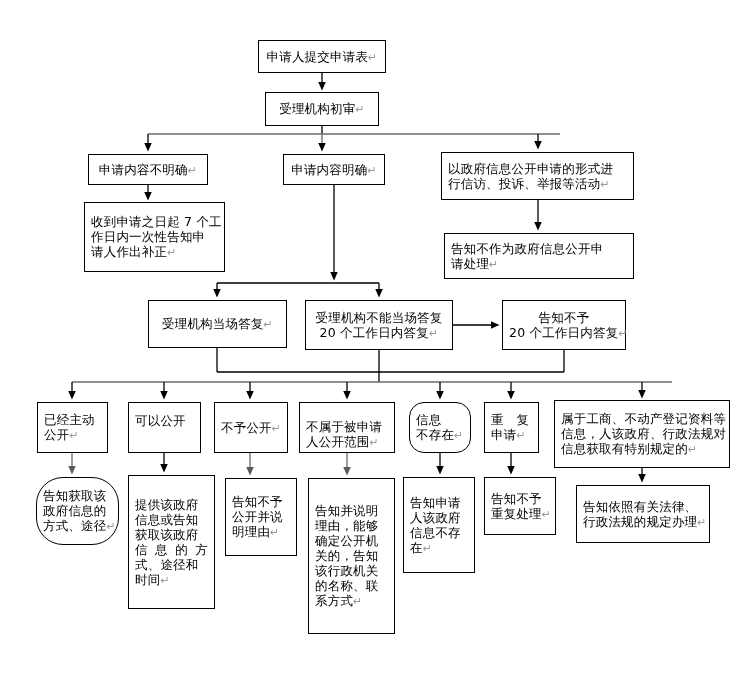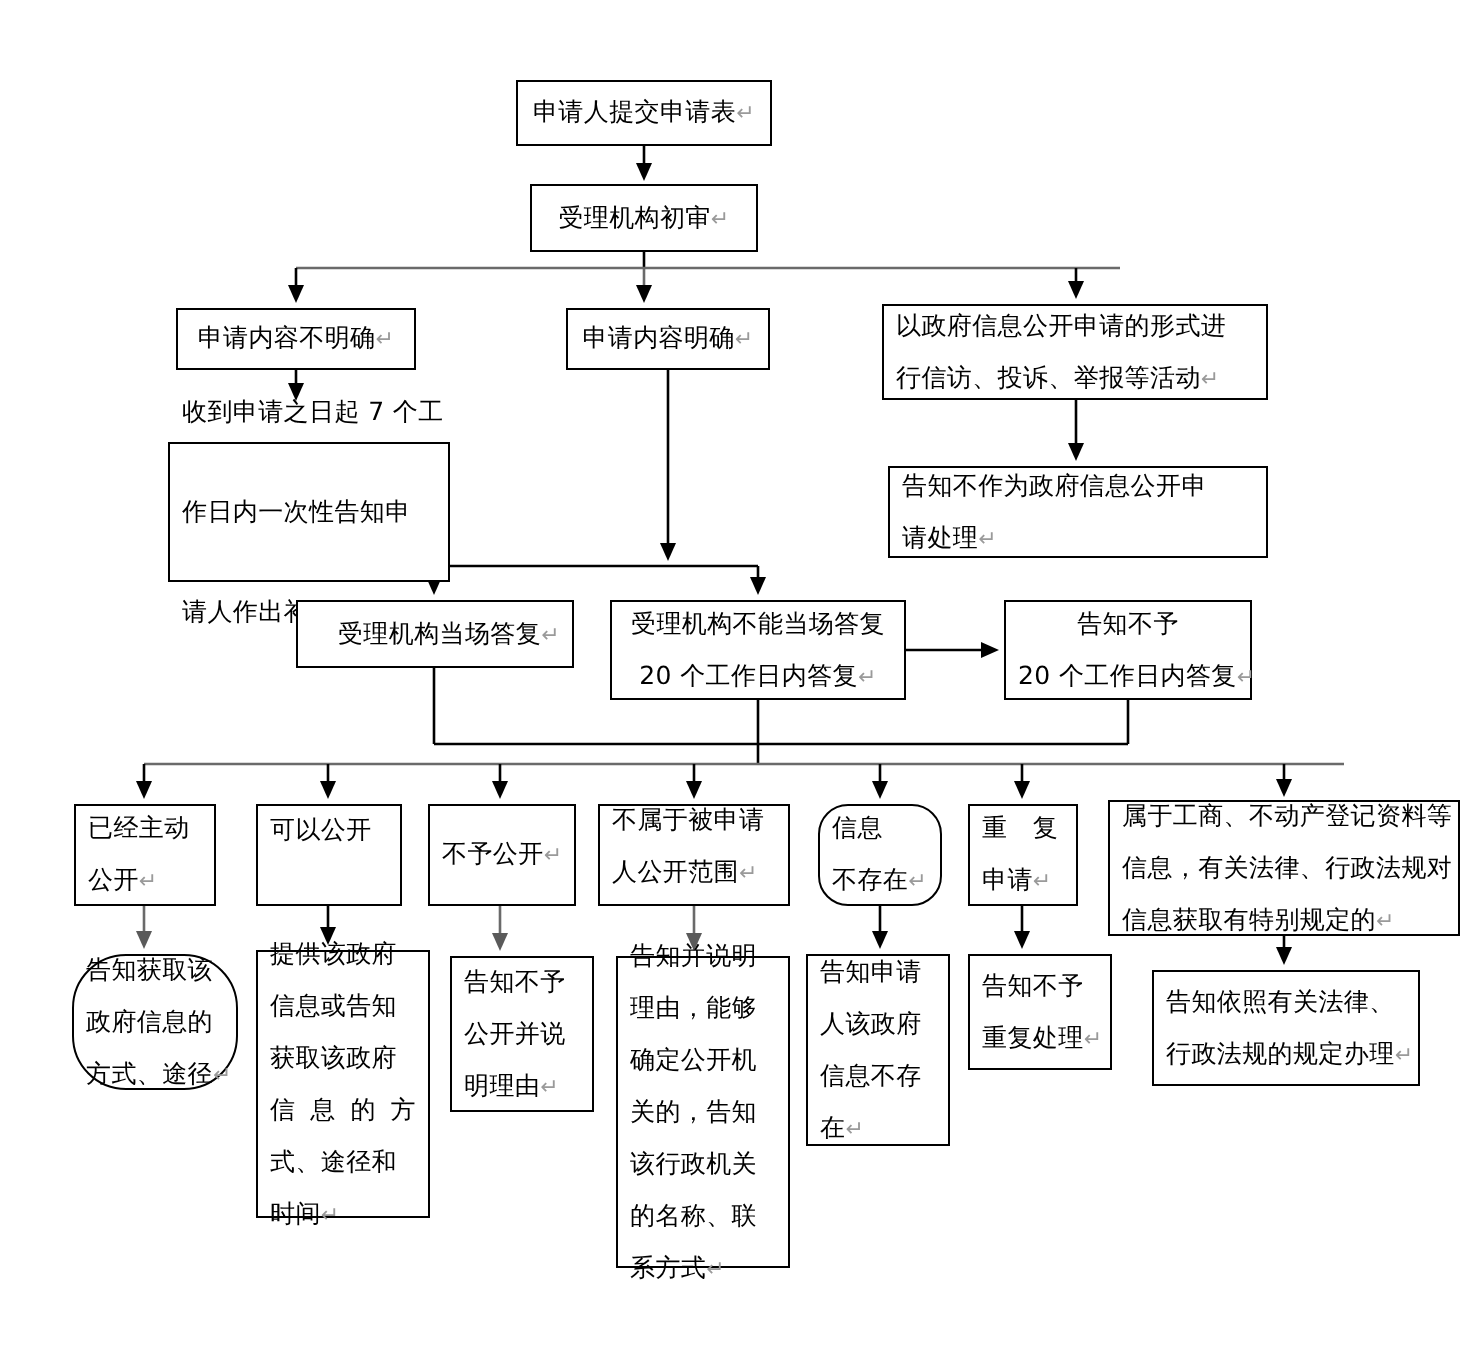--- a/index.html
+++ b/index.html
@@ -28,21 +28,21 @@
   .node {
     position: absolute;
     box-sizing: border-box;
     border: 1px solid #000000;
     background: #ffffff;
     display: flex;
     flex-direction: column;
     justify-content: center;
     color: #000000;
     font-size: 12.5px;
-    line-height: 26px;
+    line-height: 15px;
     letter-spacing: 0.2px;
     padding: 2px 6px;
     z-index: 2;
   }
   .node .ln {
     display: block;
     white-space: nowrap;
   }
   .node.center .ln { text-align: center; }
   .node.left .ln { text-align: left; }
@@ -126,32 +126,32 @@
 
   <div class="node center" style="left:283px;top:154px;width:102px;height:31px;">
     <span class="ln">申请内容明确<span class="pilcrow">↵</span></span>
   </div>
 
   <div class="node left" style="left:441px;top:152px;width:193px;height:48px;">
     <span class="ln">以政府信息公开申请的形式进</span>
     <span class="ln">行信访、投诉、举报等活动<span class="pilcrow">↵</span></span>
   </div>
 
-  <div class="node left" style="left:84px;top:221px;width:141px;height:70px;gap:24px;">
+  <div class="node left" style="left:84px;top:202px;width:141px;height:70px;">
     <span class="ln">收到申请之日起 7 个工</span>
     <span class="ln">作日内一次性告知申</span>
     <span class="ln">请人作出补正<span class="pilcrow">↵</span></span>
   </div>
 
   <div class="node left" style="left:444px;top:233px;width:190px;height:46px;">
     <span class="ln">告知不作为政府信息公开申</span>
     <span class="ln">请处理<span class="pilcrow">↵</span></span>
   </div>
 
-  <div class="node center" style="left:148px;top:300px;width:139px;height:34px;align-items:flex-end;">
+  <div class="node center" style="left:148px;top:300px;width:139px;height:48px;">
     <span class="ln">受理机构当场答复<span class="pilcrow">↵</span></span>
   </div>
 
   <div class="node center" style="left:305px;top:300px;width:148px;height:50px;">
     <span class="ln">受理机构不能当场答复</span>
     <span class="ln">20 个工作日内答复<span class="pilcrow">↵</span></span>
   </div>
 
   <div class="node center" style="left:502px;top:300px;width:124px;height:50px;">
     <span class="ln">告知不予</span>
@@ -182,21 +182,21 @@
     <span class="ln">不存在<span class="pilcrow">↵</span></span>
   </div>
 
   <div class="node left" style="left:484px;top:402px;width:55px;height:51px;">
     <span class="ln">重　复</span>
     <span class="ln">申请<span class="pilcrow">↵</span></span>
   </div>
 
   <div class="node left" style="left:554px;top:400px;width:176px;height:68px;">
     <span class="ln">属于工商、不动产登记资料等</span>
-    <span class="ln">信息，有关法律、行政法规对</span>
+    <span class="ln">信息，人该政府、行政法规对</span>
     <span class="ln">信息获取有特别规定的<span class="pilcrow">↵</span></span>
   </div>
 
   <div class="node left" style="left:36px;top:477px;width:83px;height:68px;border-radius:27px;">
     <span class="ln">告知获取该</span>
     <span class="ln">政府信息的</span>
     <span class="ln">方式、途径<span class="pilcrow">↵</span></span>
   </div>
 
   <div class="node left" style="left:128px;top:475px;width:87px;height:134px;">

